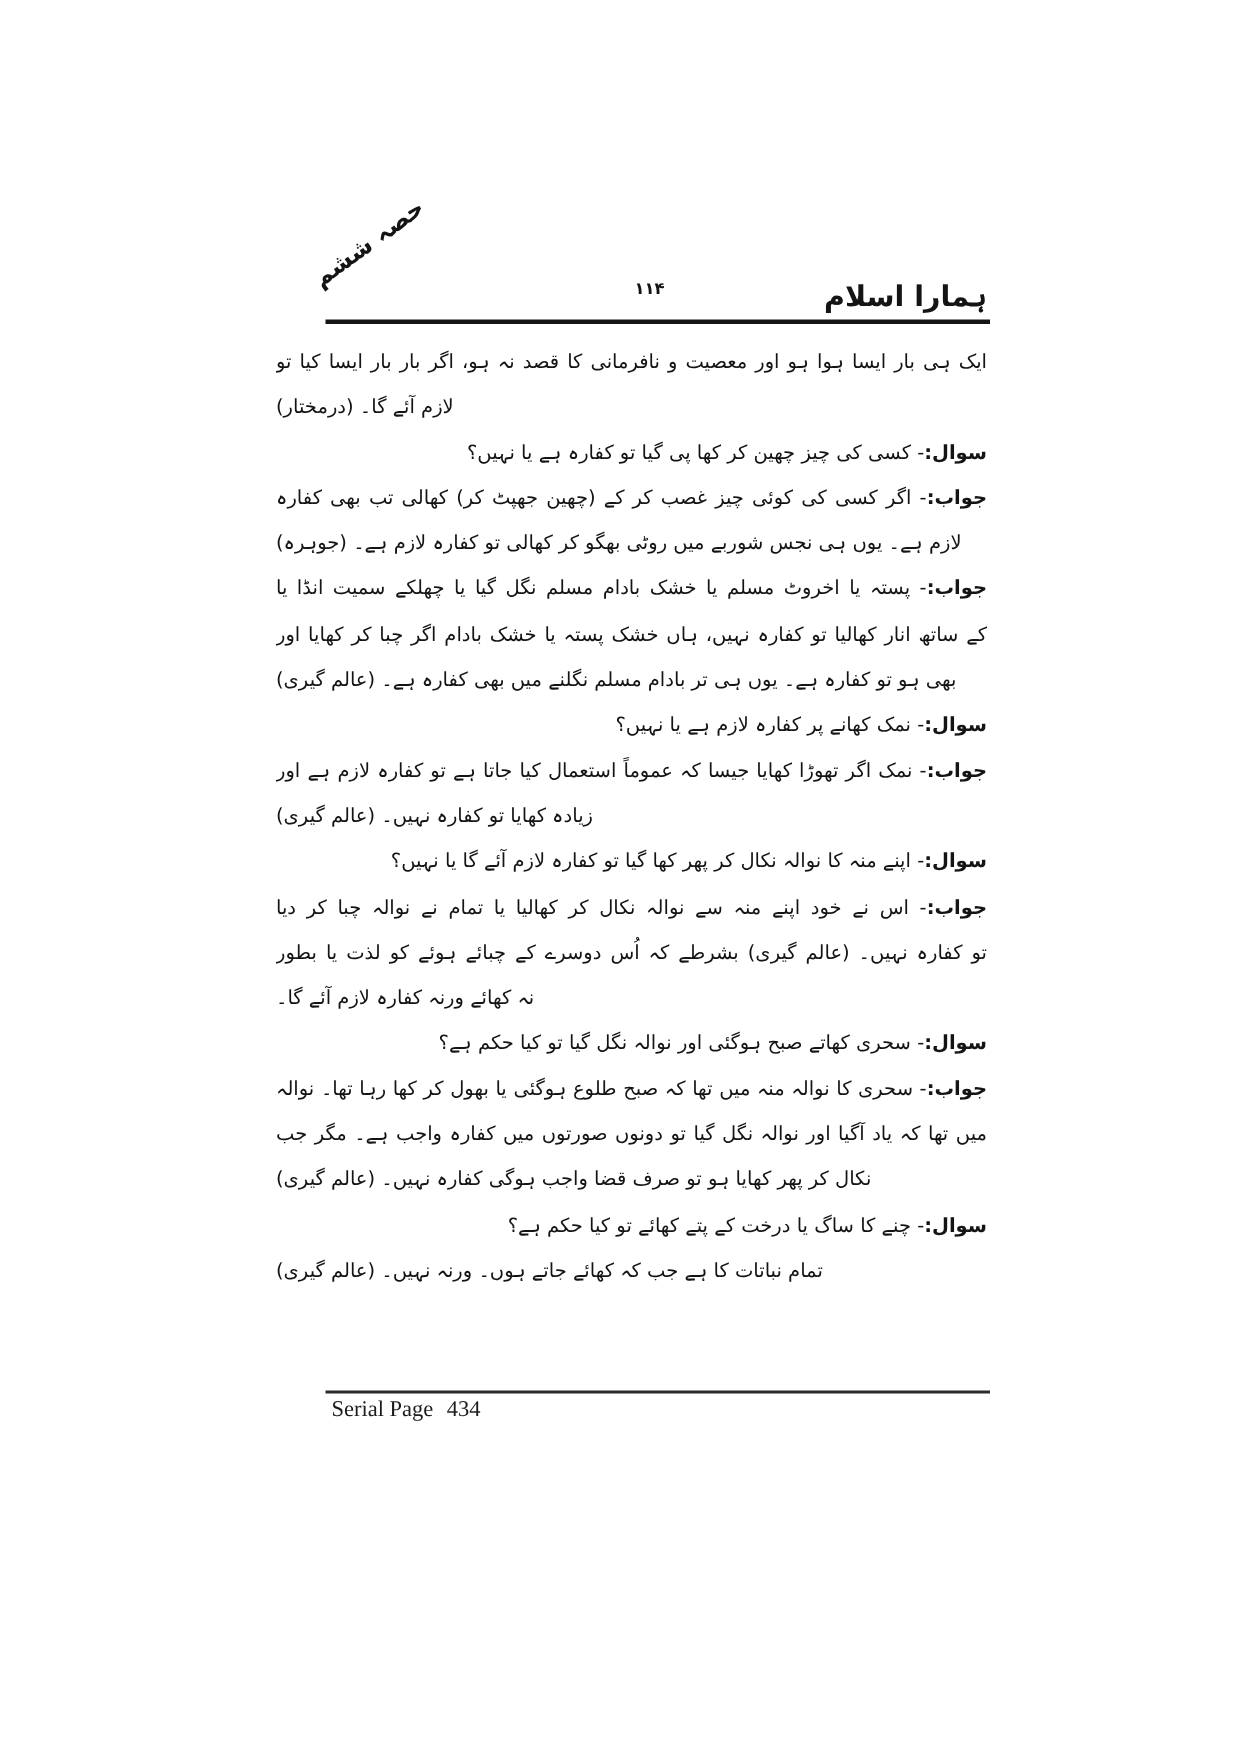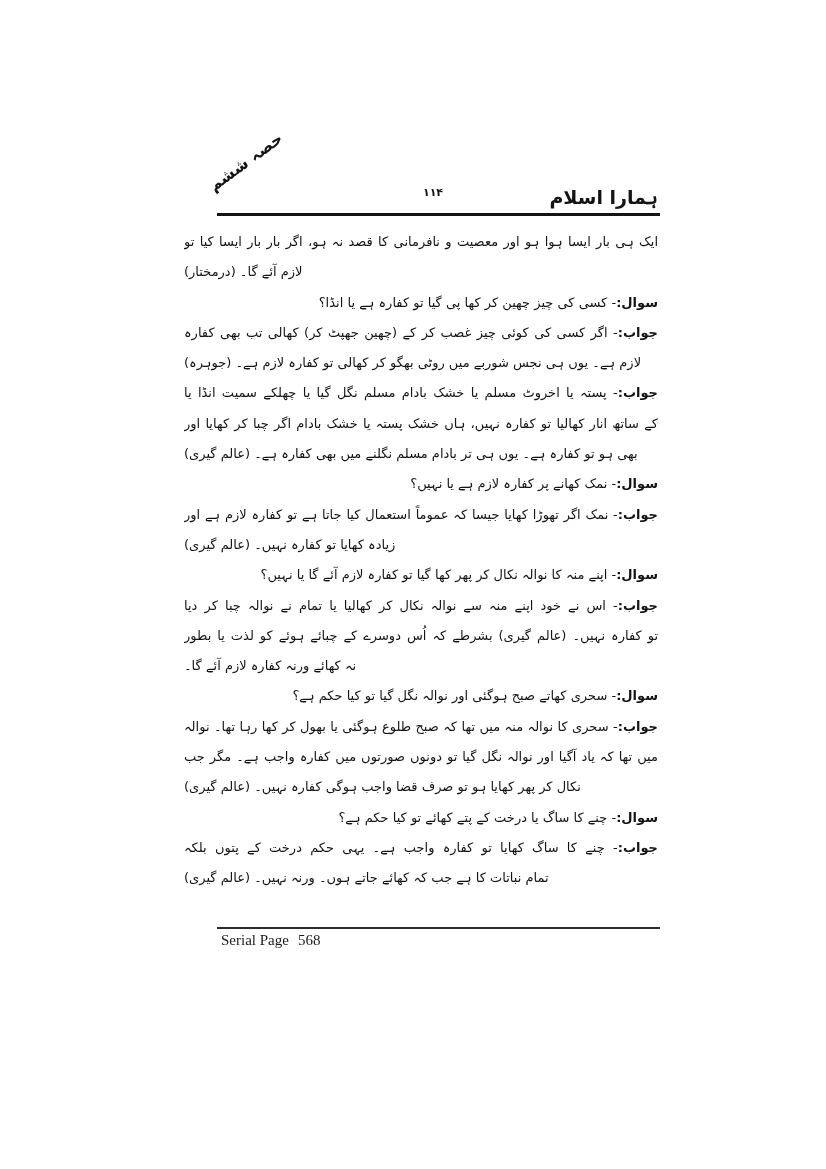--- a/index.html
+++ b/index.html
@@ -67,40 +67,39 @@
 <div class="page">
 
   <div class="book-title">ہمارا اسلام</div>
   <div class="page-num">۱۱۴</div>
   <div class="section-title">حصہ ششم</div>
   <div class="h-rule"></div>
 
   <div class="body-text">
     <div class="ln j"><span>ایک ہی بار ایسا ہوا ہو اور معصیت و نافرمانی کا قصد نہ ہو، اگر بار بار ایسا کیا تو ضرور کفارہ</span></div>
     <div class="ln l"><span>لازم آئے گا۔ (درمختار)</span></div>
-    <div class="ln r"><span class="lbl">سوال:</span><span>- کسی کی چیز چھین کر کھا پی گیا تو کفارہ ہے یا انڈا؟</span></div>
+    <div class="ln r"><span class="lbl">سوال:</span><span>- کسی کی چیز چھین کر کھا پی گیا تو کفارہ ہے یا نہیں؟</span></div>
     <div class="ln j"><span class="lbl">جواب:</span><span>- اگر کسی کی کوئی چیز غصب کر کے (چھین جھپٹ کر) کھالی تب بھی کفارہ</span></div>
     <div class="ln l"><span>لازم ہے۔ یوں ہی نجس شوربے میں روٹی بھگو کر کھالی تو کفارہ لازم ہے۔ (جوہرہ)</span></div>
     <div class="ln j"><span class="lbl">جواب:</span><span>- پستہ یا اخروٹ مسلم یا خشک بادام مسلم نگل گیا یا چھلکے سمیت انڈا یا چھلکے</span></div>
     <div class="ln j"><span>کے ساتھ انار کھالیا تو کفارہ نہیں، ہاں خشک پستہ یا خشک بادام اگر چبا کر کھایا اور اس میں مغز</span></div>
     <div class="ln l"><span>بھی ہو تو کفارہ ہے۔ یوں ہی تر بادام مسلم نگلنے میں بھی کفارہ ہے۔ (عالم گیری)</span></div>
     <div class="ln r"><span class="lbl">سوال:</span><span>- نمک کھانے پر کفارہ لازم ہے یا نہیں؟</span></div>
     <div class="ln j"><span class="lbl">جواب:</span><span>- نمک اگر تھوڑا کھایا جیسا کہ عموماً استعمال کیا جاتا ہے تو کفارہ لازم ہے اور</span></div>
     <div class="ln l"><span>زیادہ کھایا تو کفارہ نہیں۔ (عالم گیری)</span></div>
     <div class="ln r"><span class="lbl">سوال:</span><span>- اپنے منہ کا نوالہ نکال کر پھر کھا گیا تو کفارہ لازم آئے گا یا نہیں؟</span></div>
     <div class="ln j"><span class="lbl">جواب:</span><span>- اس نے خود اپنے منہ سے نوالہ نکال کر کھالیا یا تمام نے نوالہ چبا کر دیا</span></div>
     <div class="ln j"><span>تو کفارہ نہیں۔ (عالم گیری) بشرطے کہ اُس دوسرے کے چبائے ہوئے کو لذت یا بطور تبرک</span></div>
     <div class="ln l"><span>نہ کھائے ورنہ کفارہ لازم آئے گا۔</span></div>
     <div class="ln r"><span class="lbl">سوال:</span><span>- سحری کھاتے صبح ہوگئی اور نوالہ نگل گیا تو کیا حکم ہے؟</span></div>
     <div class="ln j"><span class="lbl">جواب:</span><span>- سحری کا نوالہ منہ میں تھا کہ صبح طلوع ہوگئی یا بھول کر کھا رہا تھا۔ نوالہ منہ</span></div>
     <div class="ln j"><span>میں تھا کہ یاد آگیا اور نوالہ نگل گیا تو دونوں صورتوں میں کفارہ واجب ہے۔ مگر جب منہ سے</span></div>
     <div class="ln l"><span>نکال کر پھر کھایا ہو تو صرف قضا واجب ہوگی کفارہ نہیں۔ (عالم گیری)</span></div>
     <div class="ln r"><span class="lbl">سوال:</span><span>- چنے کا ساگ یا درخت کے پتے کھائے تو کیا حکم ہے؟</span></div>
-    <div class="ln j"><span class="lbl">جواب:</span><span>- چنے کا ساگ کھایا تو کفارہ واجب ہے۔ یہی حکم درخت کے پتوں بلکہ</span></div>
     <div class="ln l"><span>تمام نباتات کا ہے جب کہ کھائے جاتے ہوں۔ ورنہ نہیں۔ (عالم گیری)</span></div>
   </div>
 
   <div class="f-rule"></div>
   <div class="serial">
-    <span>Serial Page</span><span class="num">568</span>
+    <span>Serial Page</span><span class="num">434</span>
   </div>
 
 </div>
 
 </body></html>

